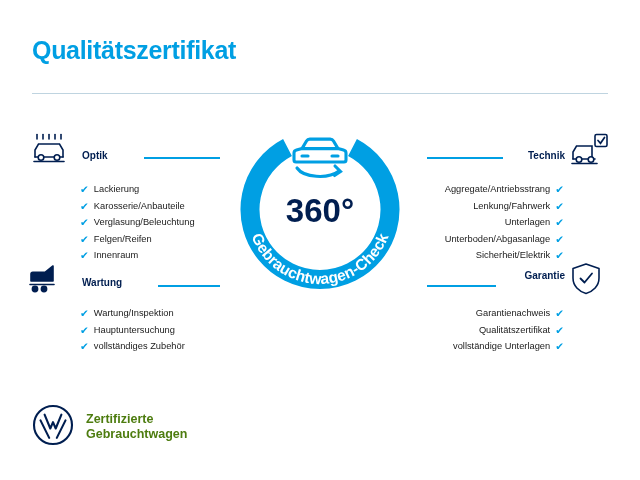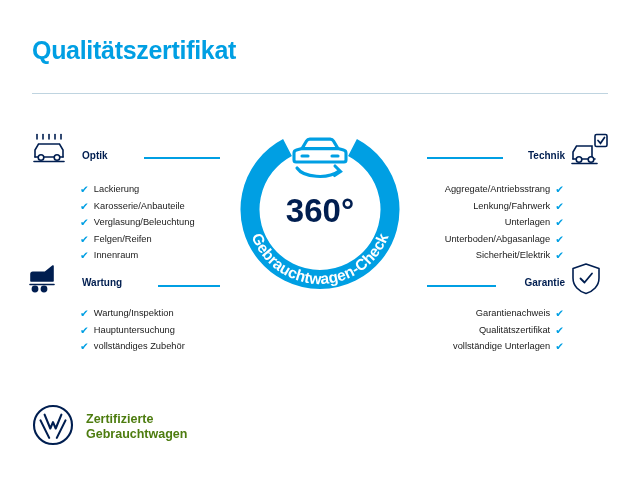--- a/index.html
+++ b/index.html
@@ -223,21 +223,21 @@
         <span>vollständiges Zubehör</span>
       </div>
   </div>
 
   <div class="icon" style="left:570px; top:262px;">
     <svg width="32" height="34" viewBox="0 0 32 34" fill="none" stroke="#001e50" stroke-width="1.6" stroke-linecap="round" stroke-linejoin="round">
       <path d="M16 2 L29 6.5 L29 16 C29 24 23 29.5 16 31.5 C9 29.5 3 24 3 16 L3 6.5 Z"></path>
       <path d="M10.5 16.5 L14.5 20.5 L22 11.5" stroke-width="1.8"></path>
     </svg>
   </div>
-  <div class="section-head" style="right:39px; top:277px;">Garantie</div>
+  <div class="section-head" style="right:39px; top:270px;">Garantie</div>
   <div class="section-rule" style="right:108px; top:285px; width:69px;"></div>
 
   <div class="list right" style="right:40px; top:305px;">
     <div class="row">
         <span>Garantienachweis</span>
         <span class="check">✔</span>
       </div>
     <div class="row">
         <span>Qualitätszertifikat</span>
         <span class="check">✔</span>

